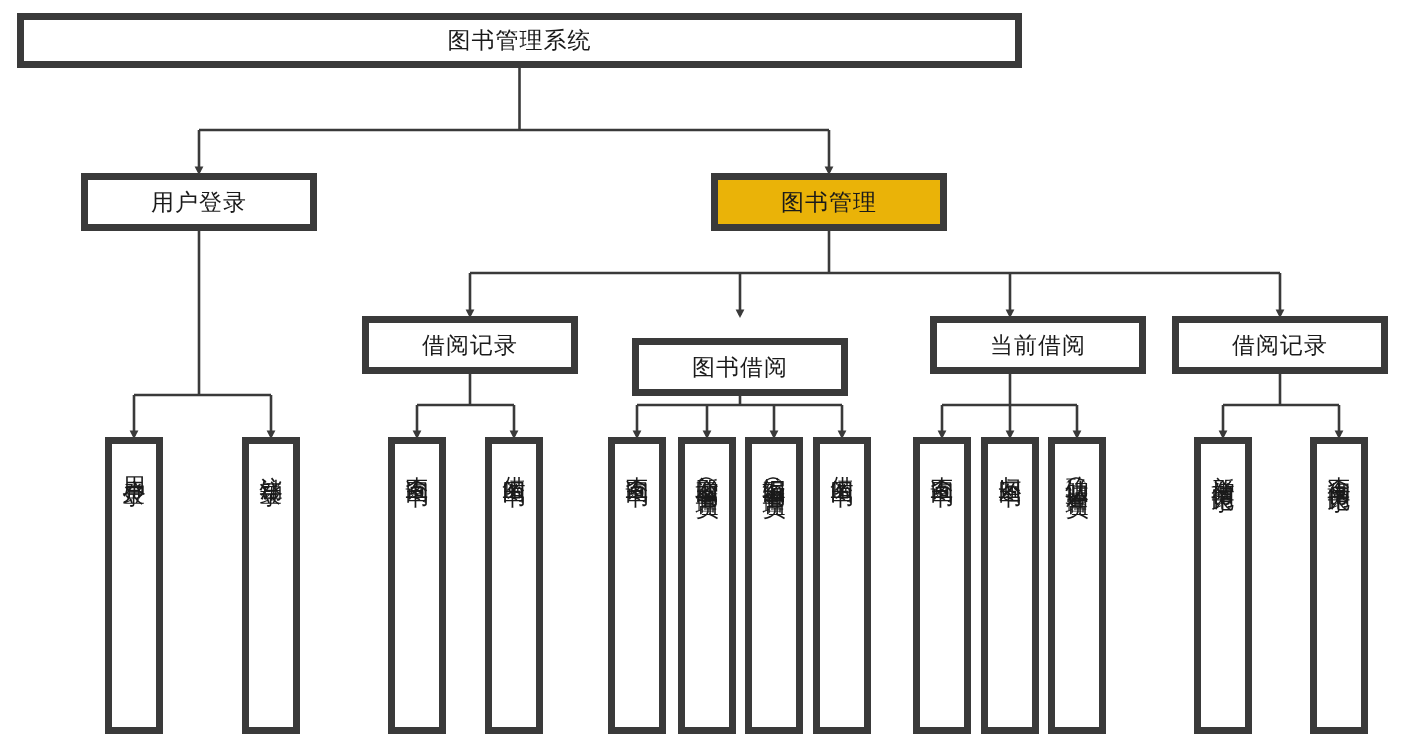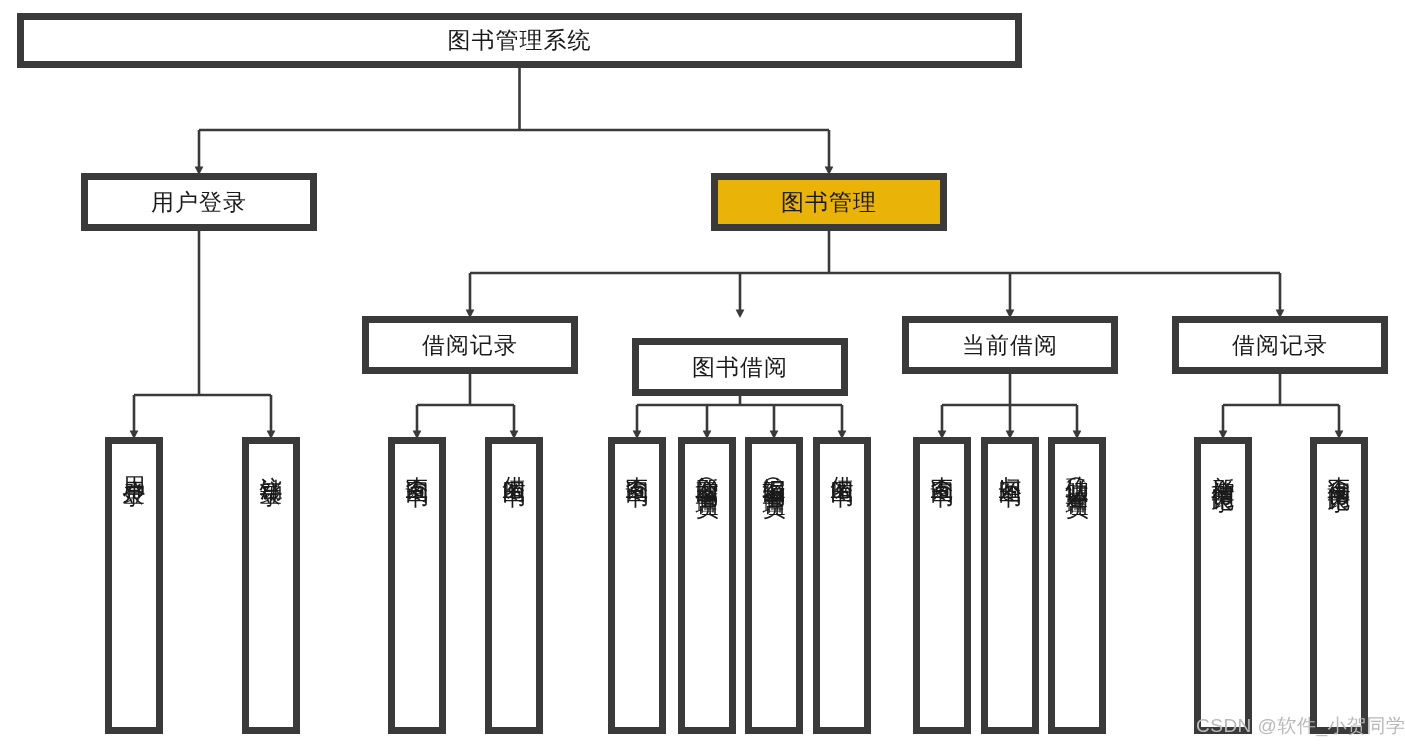--- a/index.html
+++ b/index.html
@@ -125,21 +125,21 @@
       </div>
       <div class="node horiz" style="left: 711px; top: 173px; width: 236px; height: 58px; border-color: rgb(58, 58, 58); background: #eab308; color: rgb(26, 26, 26);">
         <span class="label">图书管理</span>
       </div>
       <div class="node horiz" style="left: 362px; top: 316px; width: 216px; height: 58px; border-color: rgb(58, 58, 58); background: rgb(255, 255, 255); color: rgb(26, 26, 26);">
         <span class="label">借阅记录</span>
       </div>
       <div class="node horiz" style="left: 632px; top: 316px; width: 216px; height: 58px; border-color: rgb(58, 58, 58); background: rgb(255, 255, 255); color: rgb(26, 26, 26); margin-top: 22px;">
         <span class="label">图书借阅</span>
       </div>
-      <div class="node horiz" style="left: 902px; top: 316px; width: 216px; height: 58px; border-color: rgb(58, 58, 58); background: rgb(255, 255, 255); color: rgb(26, 26, 26);">
+      <div class="node horiz" style="left: 930px; top: 316px; width: 216px; height: 58px; border-color: rgb(58, 58, 58); background: rgb(255, 255, 255); color: rgb(26, 26, 26);">
         <span class="label">当前借阅</span>
       </div>
       <div class="node horiz" style="left: 1172px; top: 316px; width: 216px; height: 58px; border-color: rgb(58, 58, 58); background: rgb(255, 255, 255); color: rgb(26, 26, 26);">
         <span class="label">借阅记录</span>
       </div>
       <div class="node vert" style="left: 105px; top: 437px; width: 58px; height: 297px; border-color: rgb(58, 58, 58); background: rgb(255, 255, 255); color: rgb(26, 26, 26);">
         <span class="label">用户登录</span>
       </div>
       <div class="node vert" style="left: 242px; top: 437px; width: 58px; height: 297px; border-color: rgb(58, 58, 58); background: rgb(255, 255, 255); color: rgb(26, 26, 26);">
         <span class="label">注销登录</span>
@@ -172,15 +172,14 @@
         <span class="label">确认归还（管理员）</span>
       </div>
       <div class="node vert" style="left: 1194px; top: 437px; width: 58px; height: 297px; border-color: rgb(58, 58, 58); background: rgb(255, 255, 255); color: rgb(26, 26, 26);">
         <span class="label">新增借阅记录</span>
       </div>
       <div class="node vert" style="left: 1310px; top: 437px; width: 58px; height: 297px; border-color: rgb(58, 58, 58); background: rgb(255, 255, 255); color: rgb(26, 26, 26);">
         <span class="label">查询借阅记录</span>
       </div>
     </div>
 
-  <div class="watermark" style="left: 1196px; top: 713px; color: rgb(185, 185, 185);">CSDN @软件_小贺同学</div>
 
 </div>
 
 </body></html>

